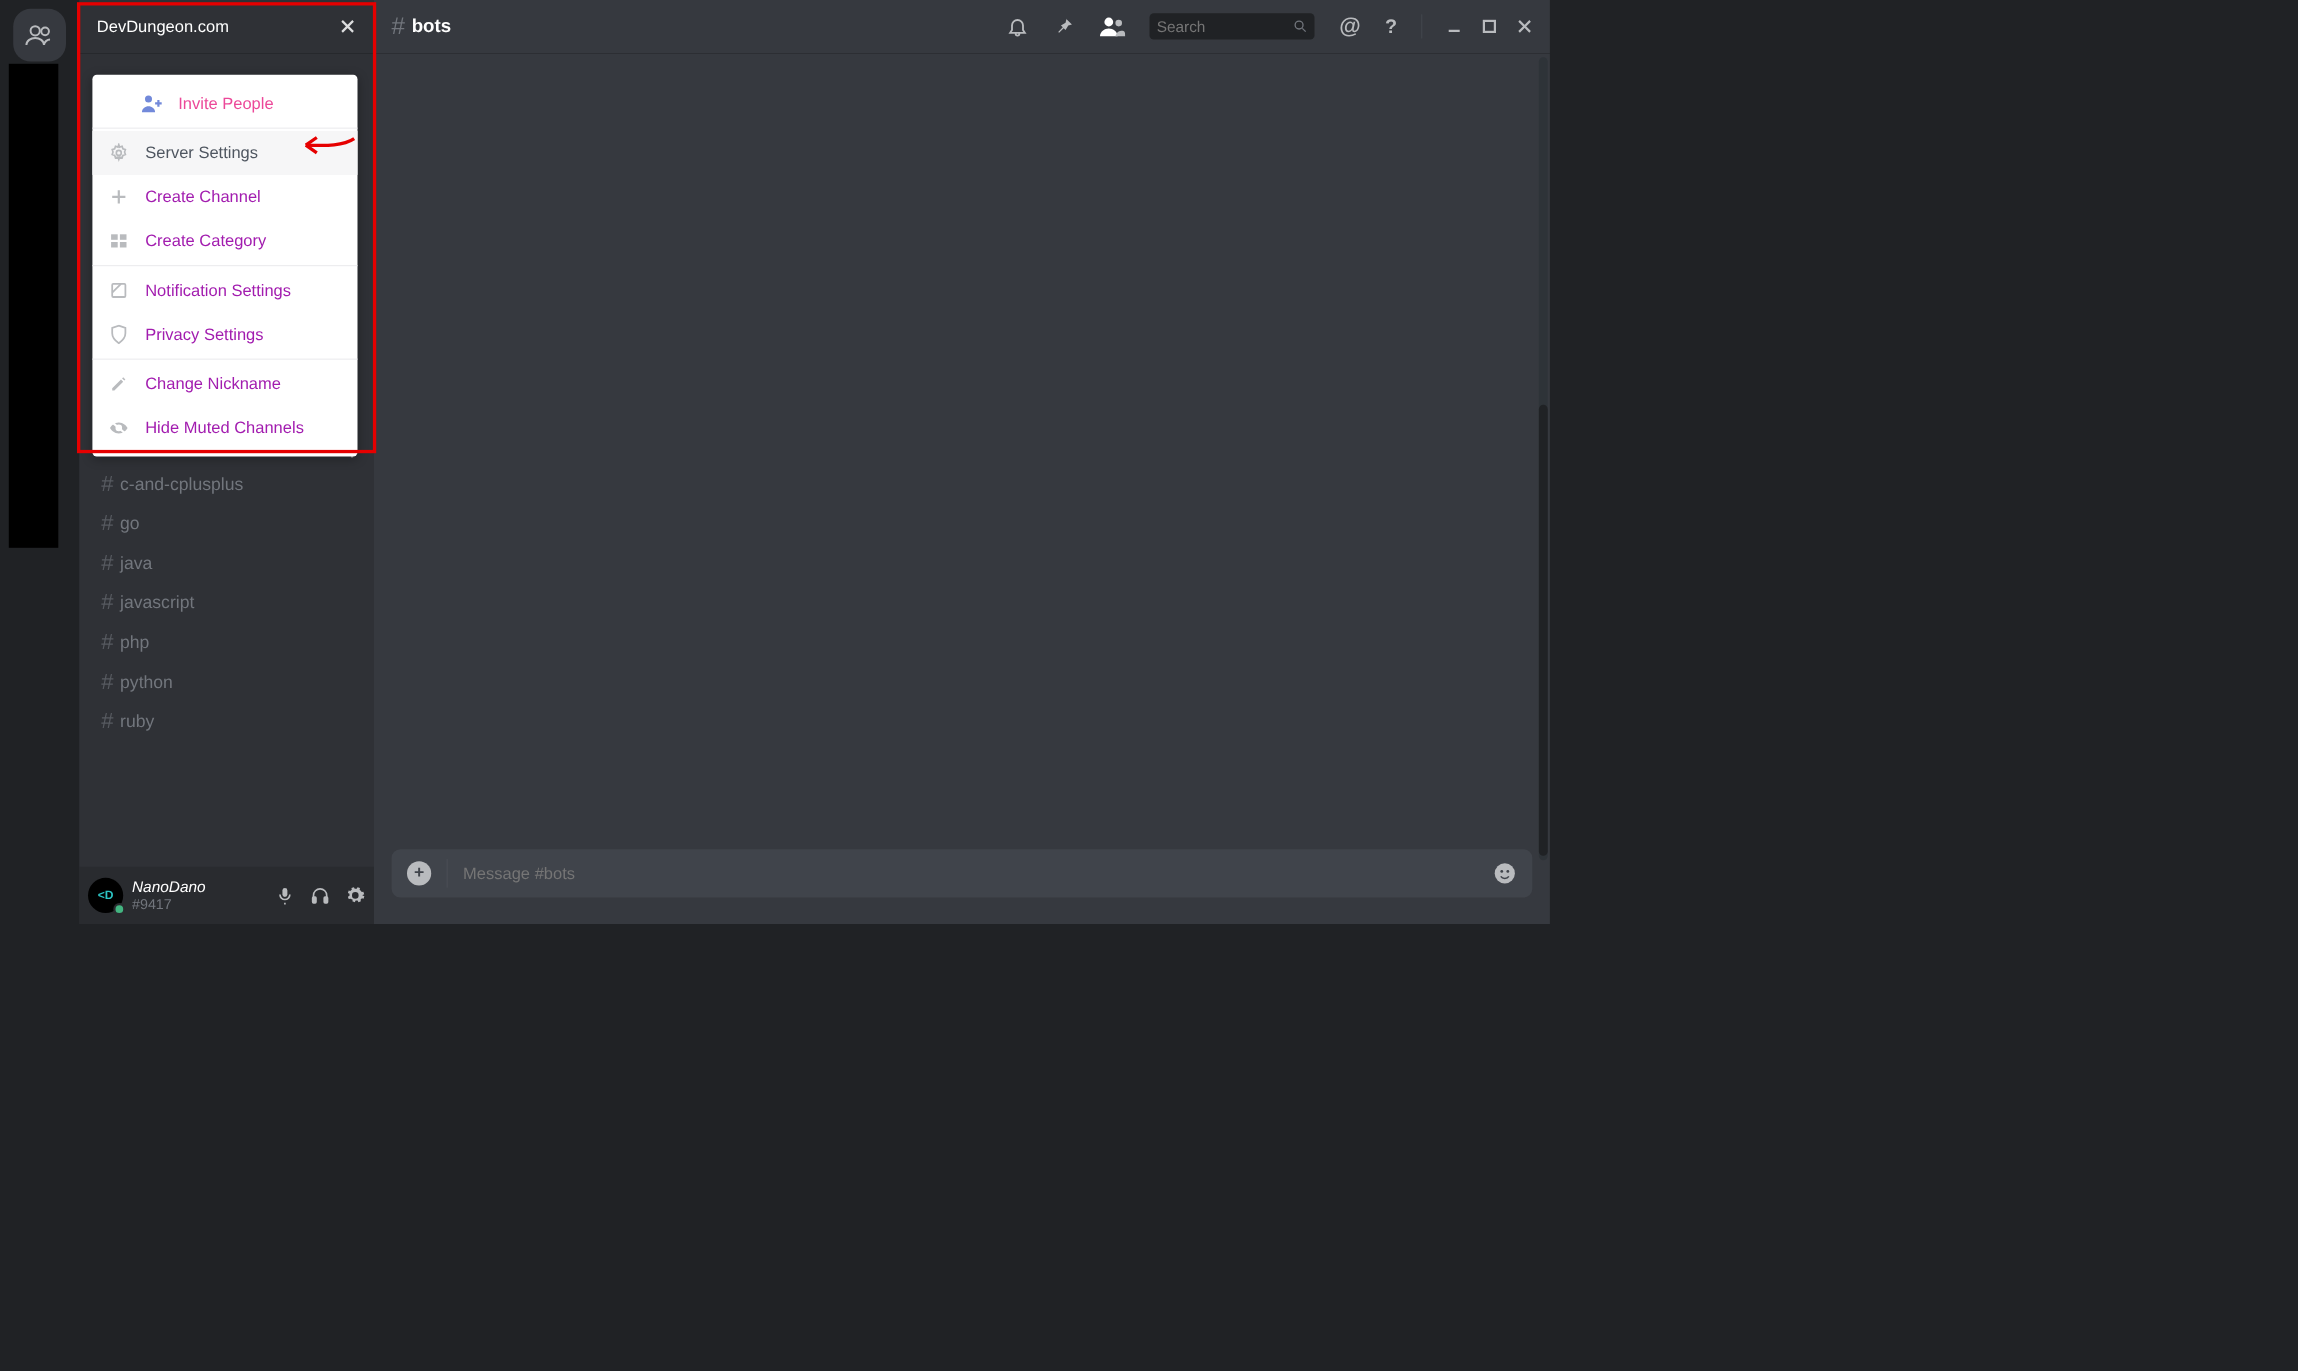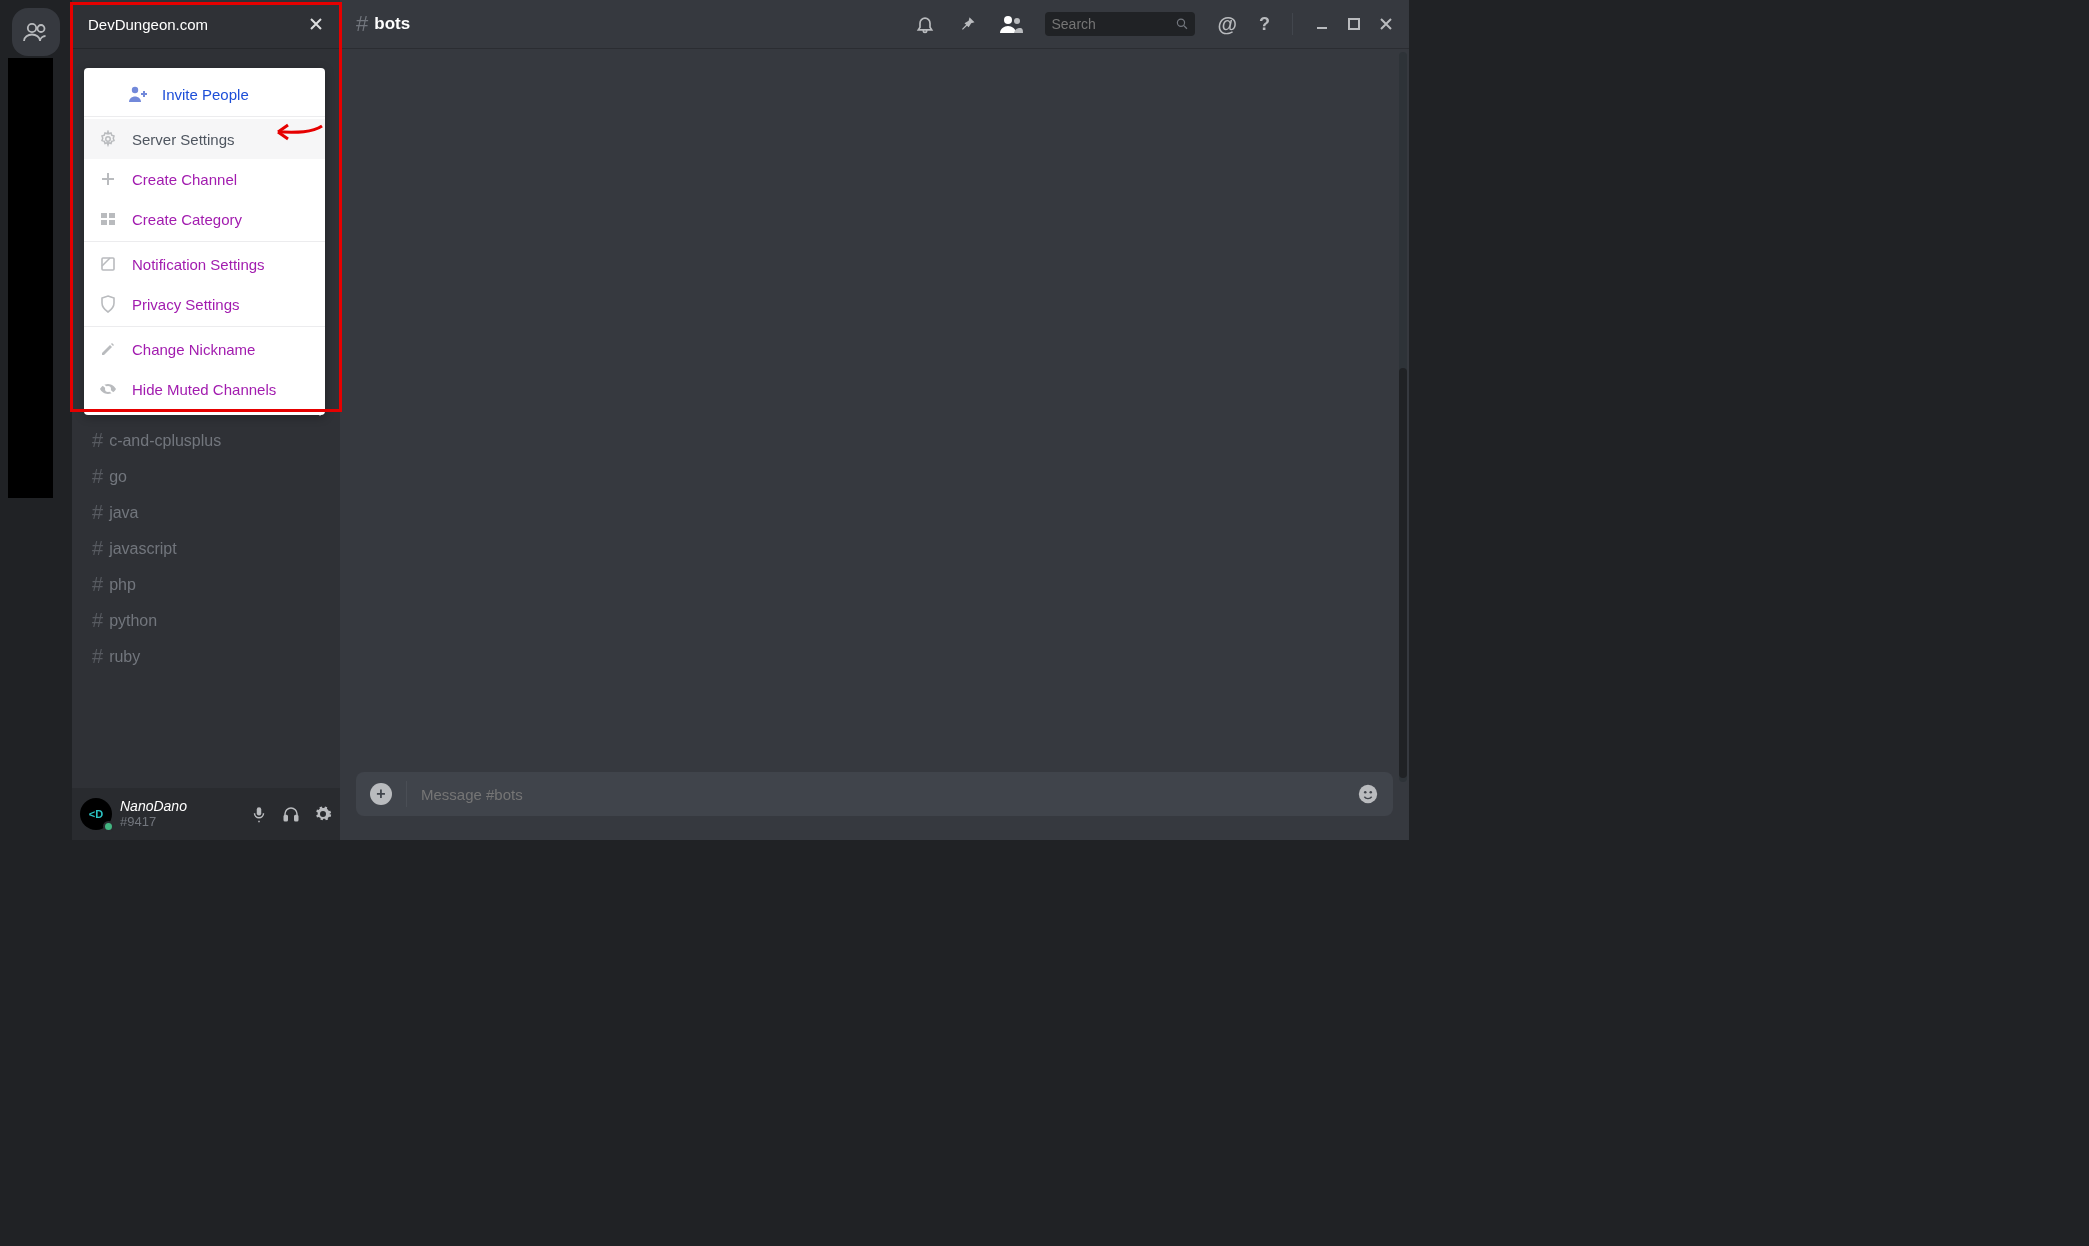--- a/index.html
+++ b/index.html
@@ -156,21 +156,21 @@
   
   .dropdown {
     position:absolute; left:84px; top:68px; width:241px; background:#fff;
     border-radius:4px; box-shadow:0 2px 10px rgba(0,0,0,0.3);
     z-index:30; padding:6px 0;
   }
   .dd-item{
     display:flex;align-items:center;gap:14px;padding:10px 14px;
     font-size:15px;color:#a21caf;cursor:pointer;
   }
-  .dd-item.invite{color:#1d4ed8;padding-left:44px;}
+  .dd-item.invite{color:#ec4899;padding-left:44px;}
   .dd-item.hovered{background:#f6f6f7;color:#4f5660;}
   .dd-sep{height:1px;background:#ececee;margin:2px 0;}
   .dd-icon{width:20px;height:20px;display:flex;align-items:center;justify-content:center;color:#b9bbbe;}
   .dd-item.invite .dd-icon{color:#7289da;}
 
   .red-box{
     position:absolute; left:70px; top:2px; width:272px; height:410px;
     border:3px solid #e60000; z-index:50; pointer-events:none;
   }
   .red-arrow{

